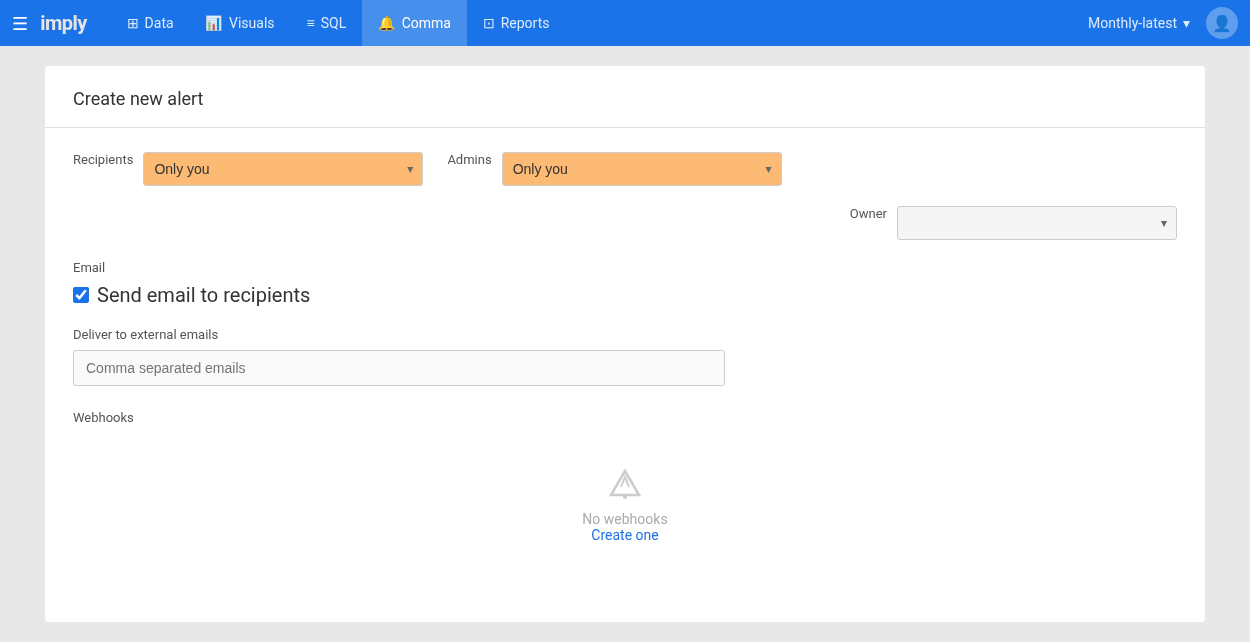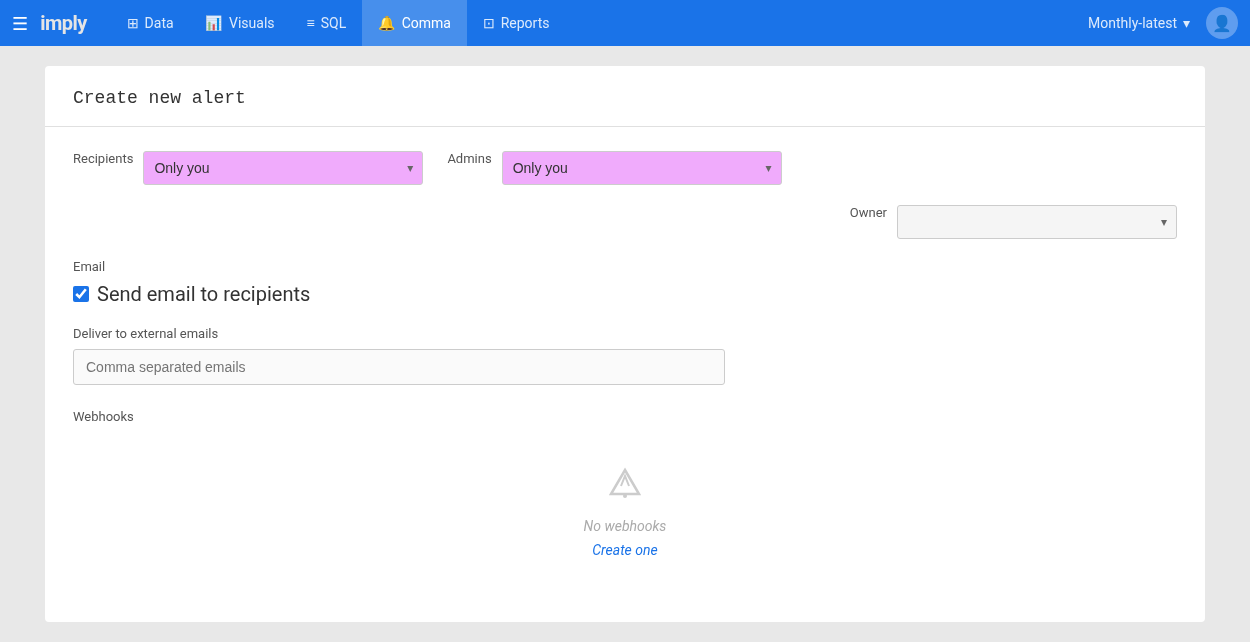--- a/index.html
+++ b/index.html
@@ -85,21 +85,20 @@
       position: relative;
     }
     .card-header {
       padding: 22px 28px 18px;
       border-bottom: 1px solid #e0e0e0;
     }
     .card-title {
       font-size: 18px;
       color: #333;
       font-weight: 400;
-      font-family: Liberation Mono, monospace;
     }
     .card-body {
       padding: 24px 28px;
       flex: 1;
     }
 
     
     .form-row {
       display: flex;
       gap: 24px;
@@ -122,21 +121,21 @@
     }
     .select-wrapper select {
       width: 100%;
       appearance: none;
       -webkit-appearance: none;
       border: 1px solid #ccc;
       border-radius: 3px;
       padding: 8px 32px 8px 10px;
       font-size: 14px;
       color: #333;
-      background: #f0abfc;
+      background: #fdba74;
       cursor: pointer;
     }
     .select-arrow {
       position: absolute;
       right: 10px;
       top: 50%;
       transform: translateY(-50%);
       pointer-events: none;
       color: #666;
       font-size: 12px;
@@ -194,22 +193,20 @@
       color: #aaa;
       background: #fafafa;
     }
 
     .webhooks-section { margin-bottom: 24px; }
     .webhooks-empty {
       display: flex;
       flex-direction: column;
       align-items: center;
       padding: 30px 0;
-      gap: 8px;
-      font-style: italic;
     }
     .webhooks-icon {
       width: 48px;
       height: 48px;
       color: #ccc;
     }
     .no-webhooks-text {
       font-size: 14px;
       color: #aaa;
     }

